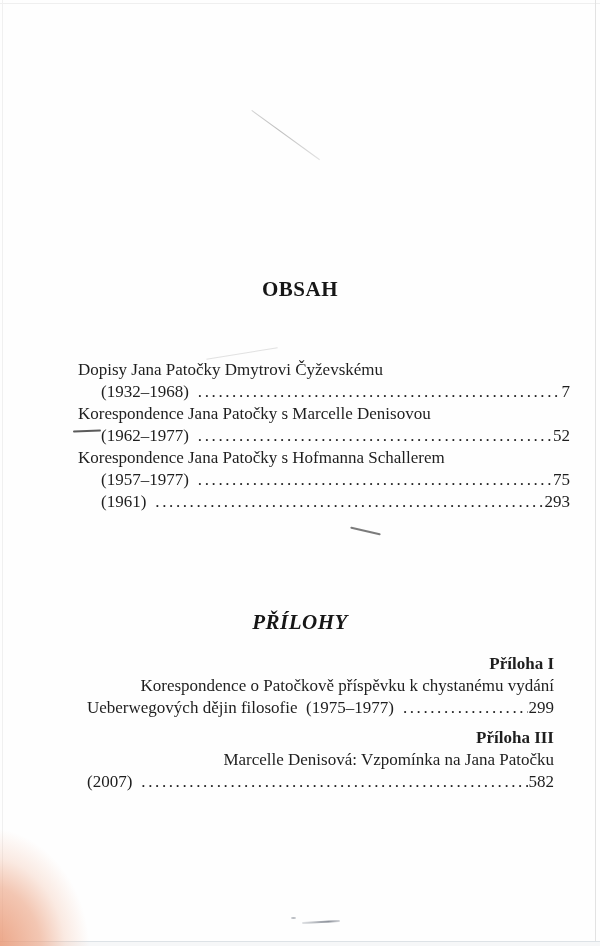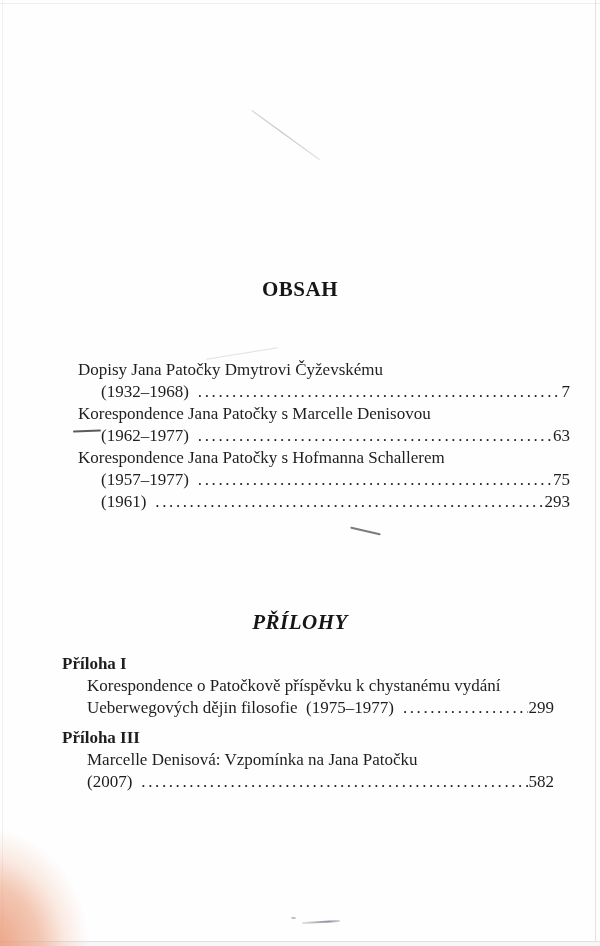--- a/index.html
+++ b/index.html
@@ -49,20 +49,21 @@
     line-height: 22px;
     margin-left: 16px;
   }
   .appendix {
     position: absolute;
     top: 653px;
     left: 62px;
     width: 492px;
     font-size: 17px;
     line-height: 22px;
+    text-align: right;
   }
   .appendix-block { margin-bottom: 8px; }
   .appendix-label { font-weight: 700; }
   .entry-title { white-space: nowrap; }
   .indent1 { padding-left: 23px; }
   .indent2 { padding-left: 25px; }
 
   .leader-line {
     display: flex;
     align-items: baseline;
@@ -150,21 +151,21 @@
         <span class="dots"></span>
         <span class="pagenum">7</span>
       </div>
     </div>
 
     <div class="toc-entry">
       <div class="entry-title">Korespondence Jana Patočky s Marcelle Denisovou</div>
       <div class="leader-line indent1">
         <span class="leader-text">(1962–1977)</span>
         <span class="dots"></span>
-        <span class="pagenum">63</span>
+        <span class="pagenum">52</span>
       </div>
     </div>
 
 
     <div class="toc-entry">
       <div class="entry-title">Korespondence Jana Patočky s Hofmanna Schallerem</div>
       <div class="leader-line indent1">
         <span class="leader-text">(1957–1977)</span>
         <span class="dots"></span>
         <span class="pagenum">75</span>

